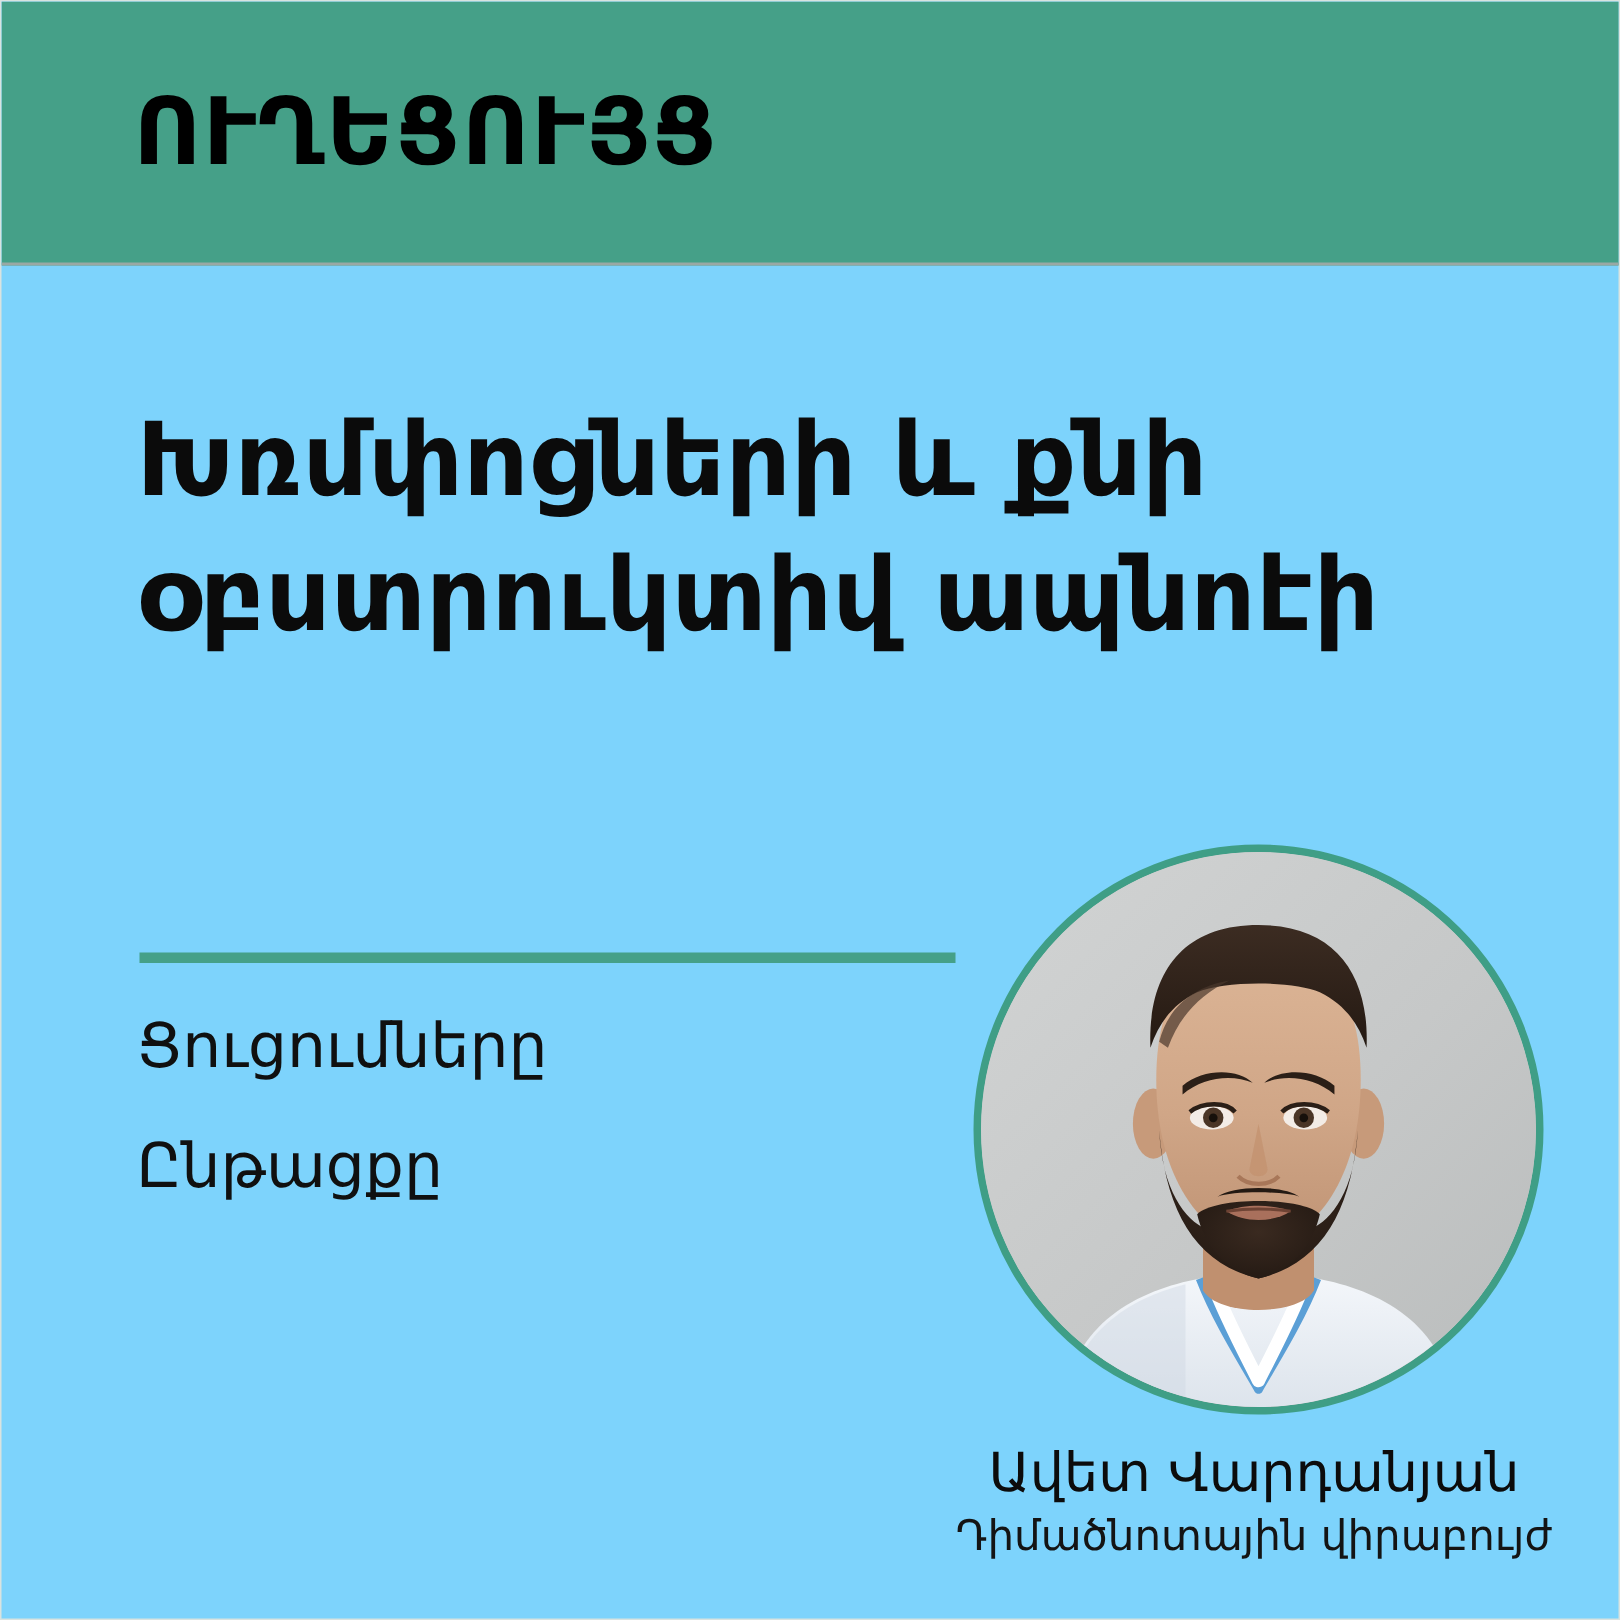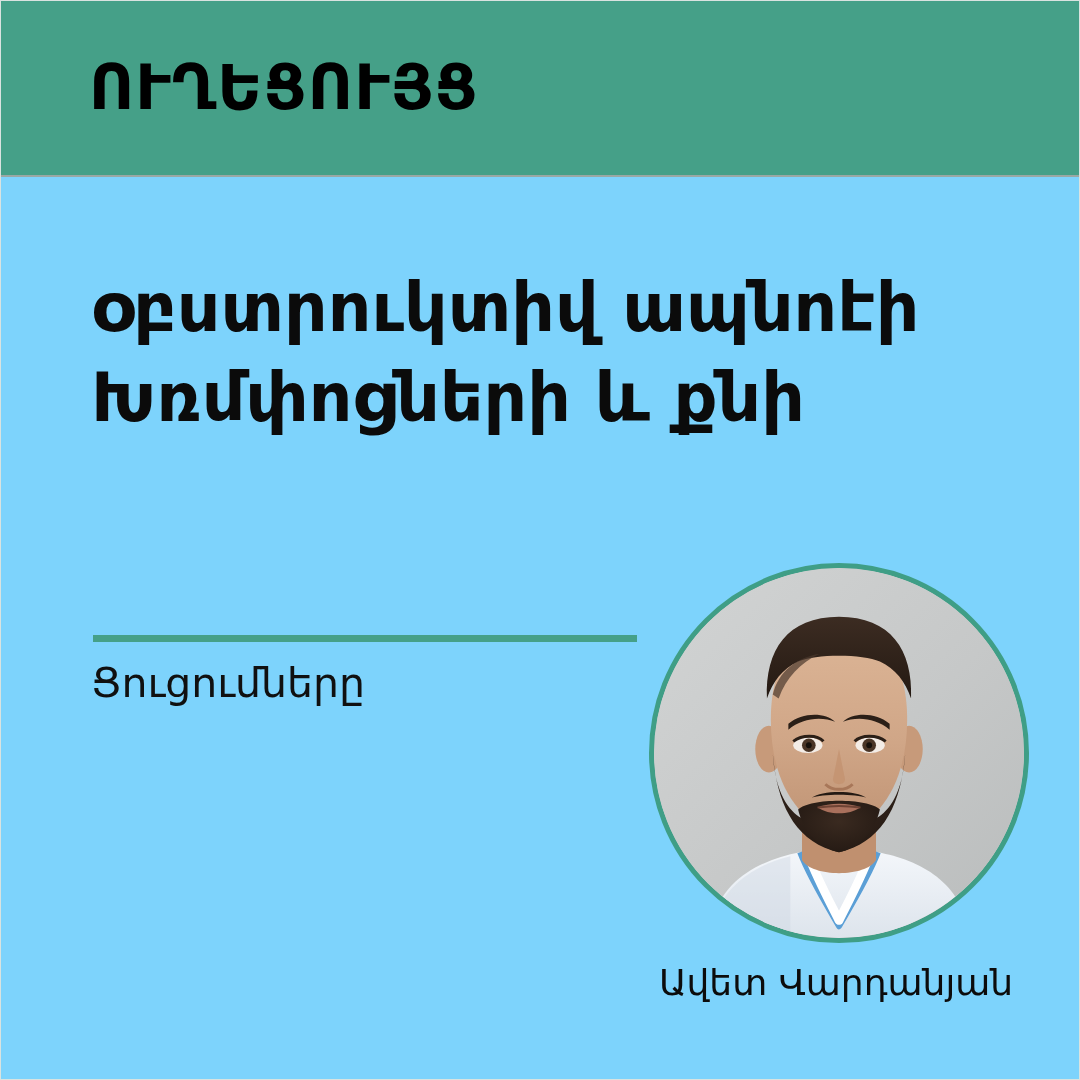--- a/index.html
+++ b/index.html
@@ -68,21 +68,21 @@
     top: 634px;
     width: 544px;
     height: 7px;
     background: #45a088;
   }
 
   
   .topic-list {
     position: absolute;
     left: 90px;
-    top: 662px;
+    top: 676px;
     width: 600px;
     list-style: none;
     margin: 0;
     padding: 0;
   }
   .topic-list li {
     font-size: 41px;
     font-weight: 400;
     line-height: 1.0;
     color: #101010;
@@ -146,28 +146,29 @@
 </head>
 <body>
 
 <div class="slide">
 
   <div class="header-band">
     <div class="header-title">ՈՒՂԵՑՈՒՅՑ</div>
   </div>
 
   <div class="main-heading">
+    <span class="hl">Խռմփոցների և քնի</span>
     <span class="hl">օբստրուկտիվ ապնոէի</span>
-    <span class="hl">Խռմփոցների և քնի</span>
   </div>
 
   <div class="divider"></div>
 
   <ul class="topic-list">
     <li>Ցուցումները</li>
+    <li>Ընթացքը</li>
   </ul>
 
   <div class="portrait-wrap">
     <div class="portrait-ring">
       <div class="photo">
         <svg viewBox="0 0 380 380" preserveAspectRatio="xMidYMid slice" aria-hidden="true">
           <defs>
             <linearGradient id="bgGrad" x1="0" y1="0" x2="1" y2="1">
               <stop offset="0%" stop-color="#d2d4d4"></stop>
               <stop offset="55%" stop-color="#c6c8c8"></stop>
@@ -247,15 +248,16 @@
 
           <path d="M 168 246 C 180 241 200 241 212 246 C 200 254 180 254 168 246 Z" fill="#a9705c"></path>
           <path d="M 168 246 C 182 244 198 244 212 246" fill="none" stroke="#6e4334" stroke-width="2"></path>
         </svg>
       </div>
     </div>
   </div>
 
   <div class="caption">
     <div class="caption-name">Ավետ Վարդանյան</div>
+    <div class="caption-role">Դիմածնոտային վիրաբույժ</div>
   </div>
 
 </div>
 
 </body></html>

